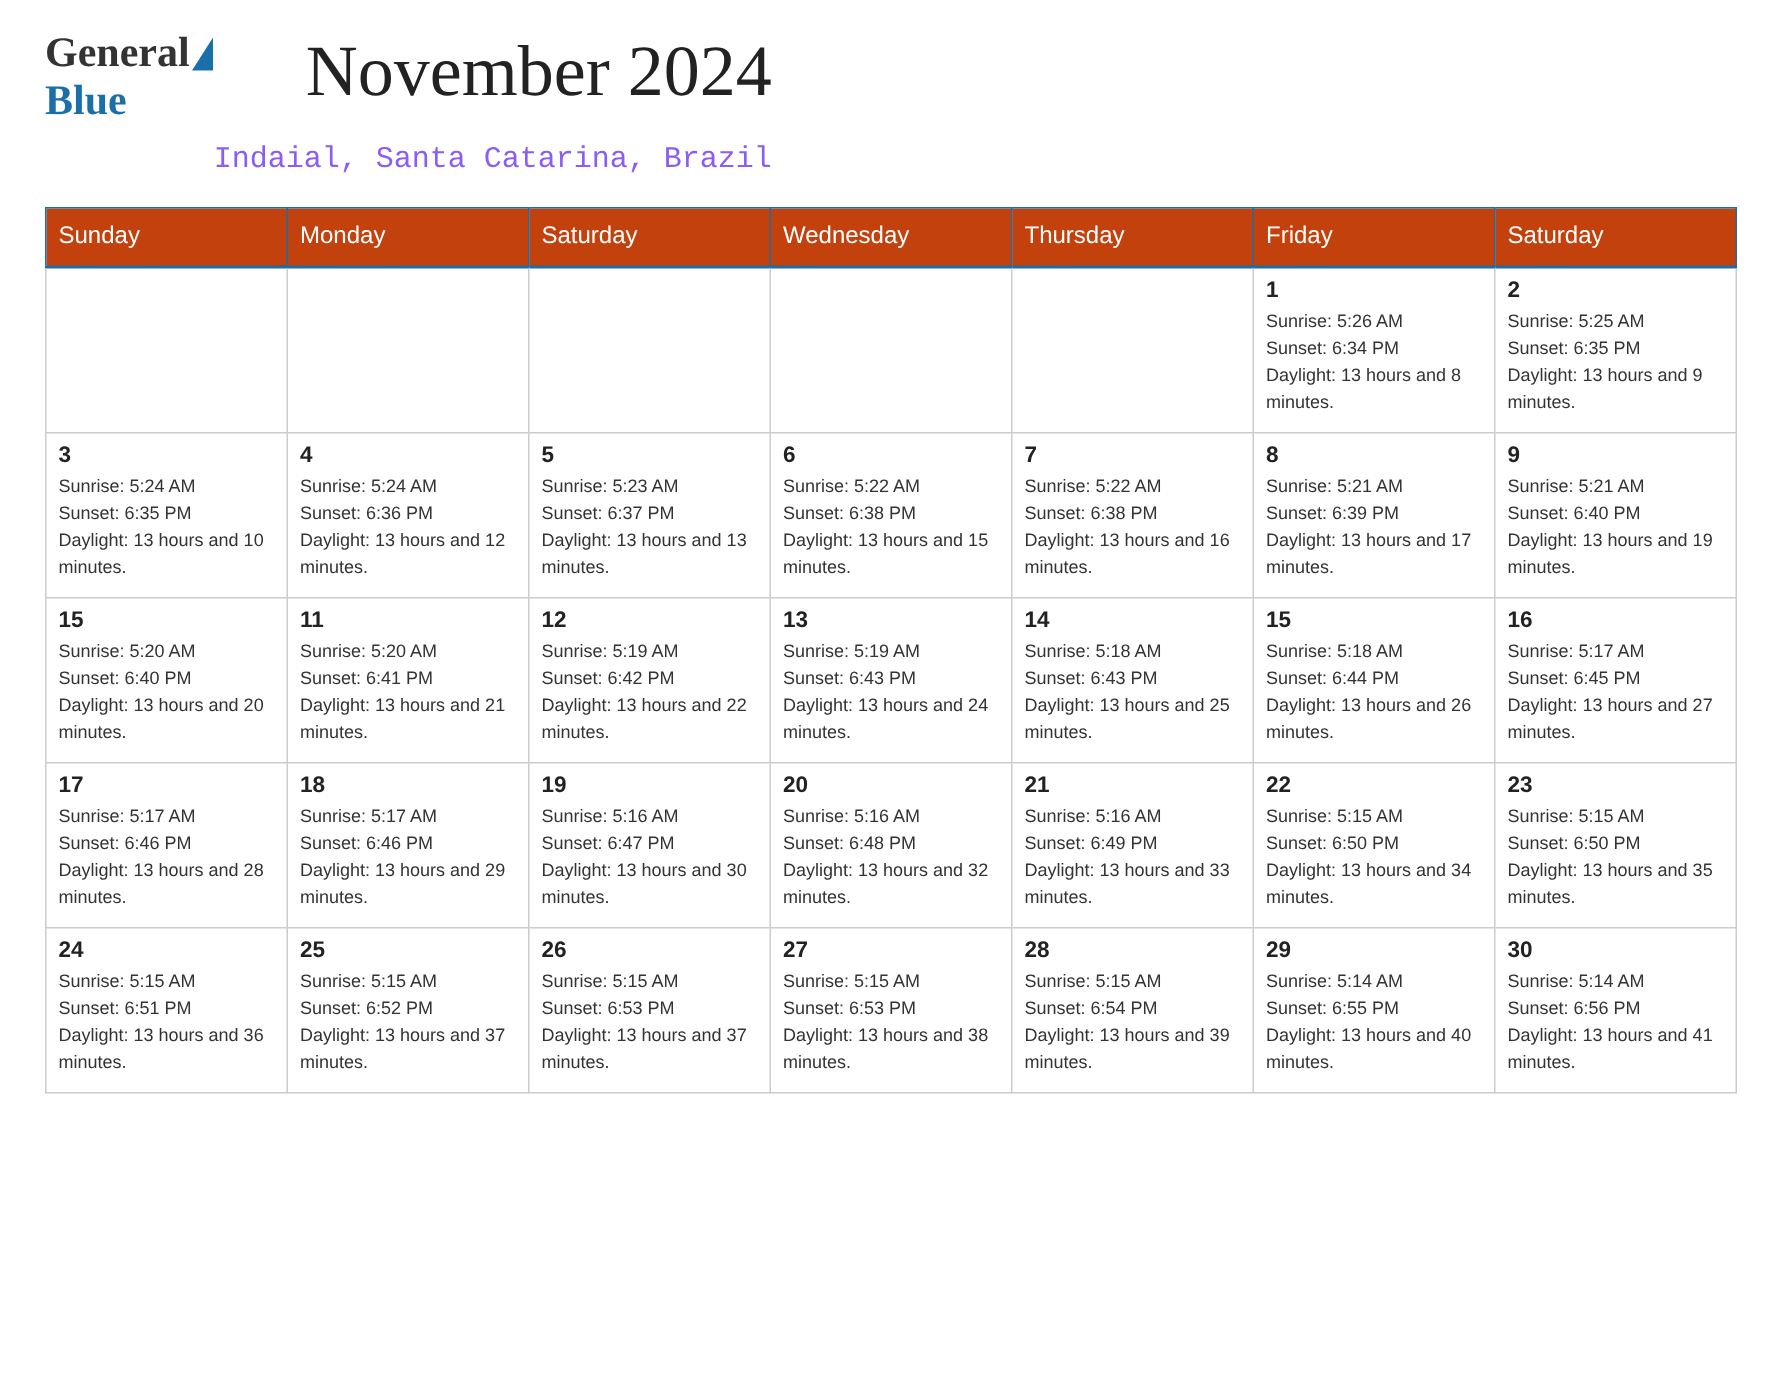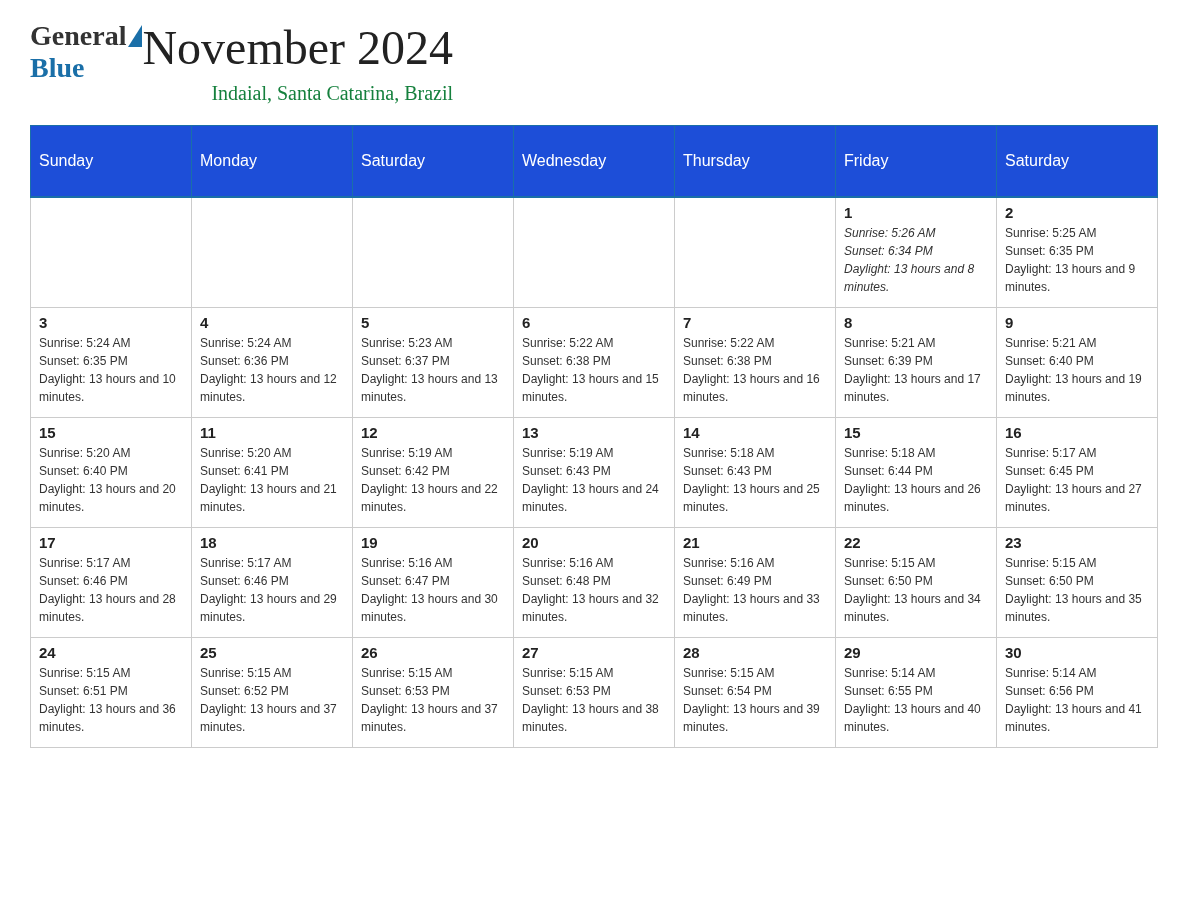--- a/index.html
+++ b/index.html
@@ -48,35 +48,35 @@
       text-align: right;
     }
     .month-title {
       font-size: 48px;
       font-weight: 400;
       color: #222;
       font-family: Georgia, serif;
     }
     .location {
       font-size: 20px;
-      color: #15803d;
-      font-family: Liberation Serif, serif;
-      margin-top: 7px;
+      color: #8b5cf6;
+      font-family: Liberation Mono, monospace;
+      margin-top: 20px;
     }
     .calendar {
       width: 100%;
       border-collapse: collapse;
       border: 1px solid #ccc;
     }
     .calendar th {
-      background-color: #1d4ed8;
+      background-color: #c2410c;
       color: #fff;
       font-size: 16px;
       font-weight: normal;
-      padding: 26px 8px;
+      padding: 10px 8px;
       text-align: left;
       border: 1px solid #1a6fa8;
     }
     .calendar td {
       vertical-align: top;
       padding: 6px 8px;
       border: 1px solid #ccc;
       width: 14.28%;
       height: 110px;
       font-size: 12.5px;
@@ -136,21 +136,21 @@
   </thead>
   <tbody id="calendar-body">
   <tr>
         <td class="empty-cell"></td>
         <td class="empty-cell"></td>
         <td class="empty-cell"></td>
         <td class="empty-cell"></td>
         <td class="empty-cell"></td>
         <td>
           <span class="day-number">1</span>
-          <div class="day-info" style="white-space: pre-line; font-style: italic;">Sunrise: 5:26 AM
+          <div class="day-info" style="white-space: pre-line;">Sunrise: 5:26 AM
 Sunset: 6:34 PM
 Daylight: 13 hours and 8 minutes.</div>
         </td>
         <td>
           <span class="day-number">2</span>
           <div class="day-info" style="white-space: pre-line;">Sunrise: 5:25 AM
 Sunset: 6:35 PM
 Daylight: 13 hours and 9 minutes.</div>
         </td>
       </tr>

